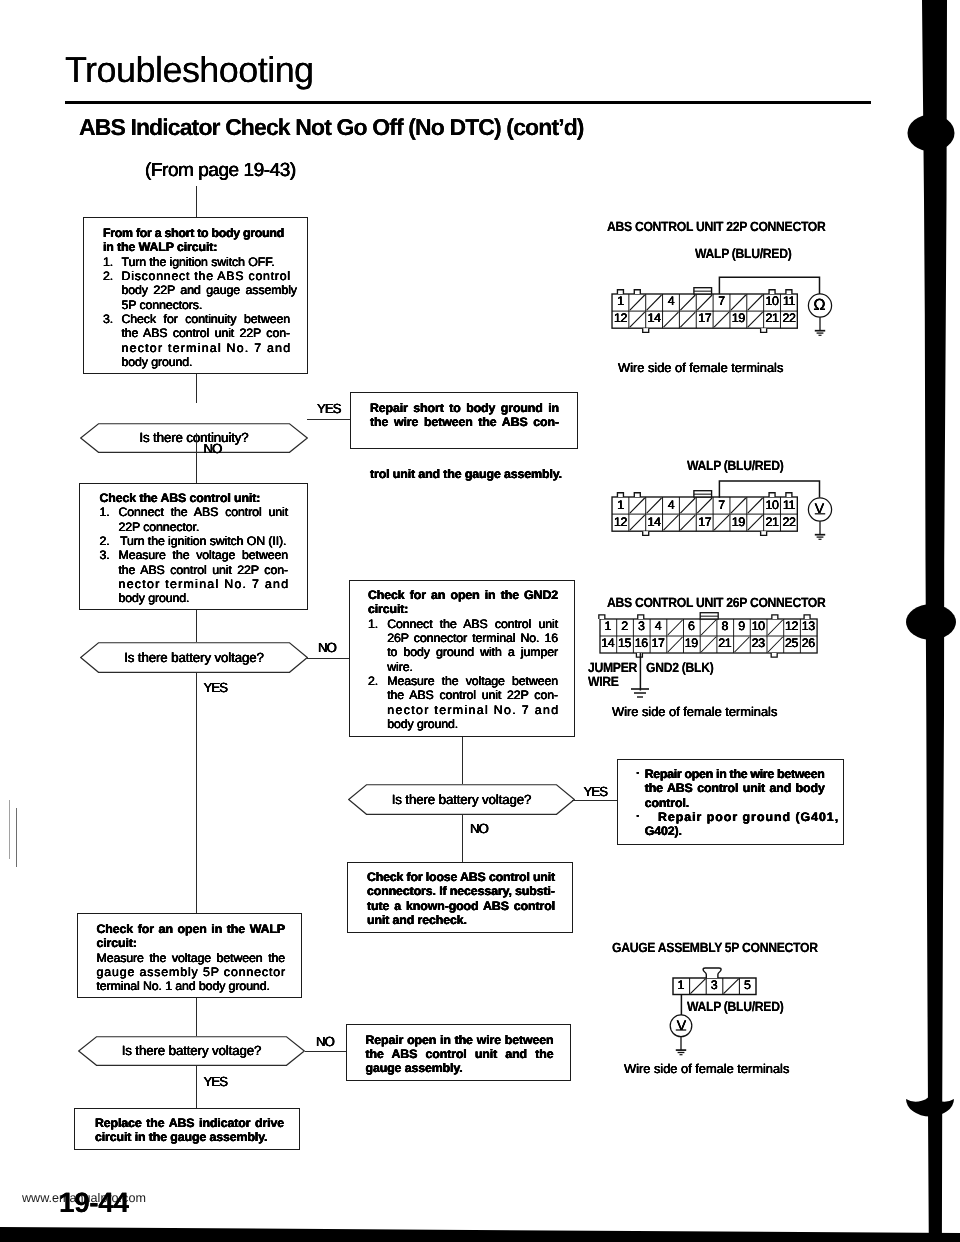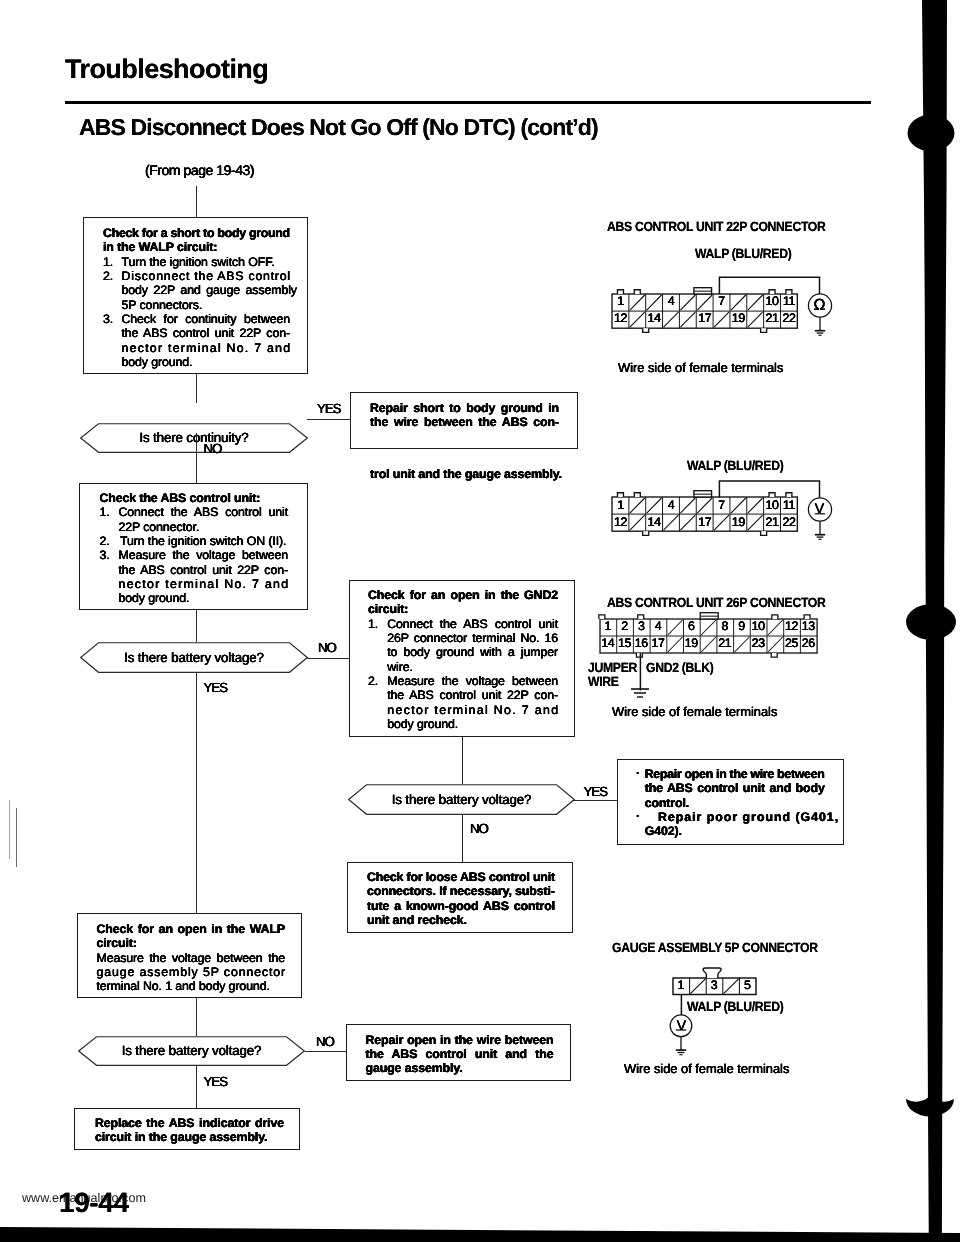--- a/index.html
+++ b/index.html
@@ -8,30 +8,30 @@
   -webkit-font-smoothing:antialiased;text-rendering:geometricPrecision;}
 .btxt,.hextxt,.ynlbl,.lbl,.cellnum,.wire-note,.metersym{
   text-shadow:0 0 0.45px #000, 0.28px 0 0.2px #000, -0.28px 0 0.2px #000;}
 #sec-title,#pg-title,#pgnum{text-shadow:0 0 0.35px #000;}
 .conn-title{text-shadow:0 0 0.4px #000;}
 #page{position:absolute;left:0;top:0;width:960px;height:1242px;}
 .abs{position:absolute;}
 .scanedge{width:1px;background:#555;}
 
 
-#pg-title{left:65px;top:55px;font-size:27px;line-height:29px;font-weight:bold;letter-spacing:-0.55px;}
+#pg-title{left:65px;top:55px;font-size:36px;line-height:29px;font-weight:normal;letter-spacing:-0.55px;}
 #hrule{left:65px;top:101px;width:806px;height:2.8px;background:#000;}
 #sec-title{left:79px;top:116px;font-size:23px;line-height:23px;font-weight:bold;letter-spacing:-0.88px;}
 
 
 .fbox{position:absolute;border:1.15px solid #1b1b1b;box-sizing:border-box;background:#fff;}
 .line{position:absolute;background:#2a2a2a;}
 .vline{width:1.3px;}
 .hline{height:1.3px;}
-.lbl{position:absolute;font-size:14px;line-height:13.5px;letter-spacing:-0.1px;white-space:nowrap;}
+.lbl{position:absolute;font-size:19px;line-height:13.5px;letter-spacing:-0.1px;white-space:nowrap;}
 .ynlbl{position:absolute;font-size:13.2px;line-height:13.5px;letter-spacing:-0.9px;white-space:nowrap;}
 .btxt{position:absolute;font-size:12.35px;line-height:14.35px;letter-spacing:-0.1px;white-space:nowrap;}
 .bold{font-weight:bold;}
 .hex{position:absolute;}
 .hex svg{position:absolute;left:0;top:0;}
 .hextxt{position:absolute;left:0;top:0;width:100%;font-size:13.3px;line-height:14px;letter-spacing:-0.12px;text-align:center;}
 
 
 .conn-title{position:absolute;font-size:13.4px;line-height:13.5px;font-weight:bold;letter-spacing:-0.33px;white-space:nowrap;transform:scaleX(0.91);transform-origin:0 0;}
 .wire-note{position:absolute;font-size:12.9px;line-height:14px;letter-spacing:-0.03px;white-space:nowrap;}
@@ -55,27 +55,27 @@
     <ellipse cx="36" cy="133" rx="23.5" ry="18.5" fill="#000"></ellipse>
     <ellipse cx="36" cy="622" rx="25" ry="17.8" fill="#000"></ellipse>
     <path d="M11,1099 a24,17.5 0 0 0 24,17.5 a24,17.5 0 0 0 24,-17.5 a14,8.5 0 0 1 -24,-6.5 a14,8.5 0 0 1 -24,6.5 z" fill="#000"></path>
   </svg>
   <div class="abs" id="bottombar"></div>
   <div class="abs scanedge" style="left:9px;top:800px;height:59px;opacity:.55;"></div>
   <div class="abs scanedge" style="left:15.5px;top:808px;height:59px;opacity:.85;"></div>
 
   <div class="abs" id="pg-title">Troubleshooting</div>
   <div class="abs" id="hrule"></div>
-  <div class="abs" id="sec-title">ABS Disconnect Does Not Go Off (No DTC) (cont’d)</div>
+  <div class="abs" id="sec-title">ABS Indicator Check Not Go Off (No DTC) (cont’d)</div>
 
   <div id="flow">
       <div class="lbl" style="left:145px;top:163.5px;letter-spacing:-0.45px;">(From page 19-43)</div>
       <div class="line vline" style="left:195.5px;top:185.5px;height:32.5px;"></div>
       <div class="fbox" style="left:83px;top:217px;width:225px;height:157px;">
-        <div class="btxt bold" style="left: 19px; top: 8px; letter-spacing: -0.269px;">Check for a short to body ground</div>
+        <div class="btxt bold" style="left: 19px; top: 8px; letter-spacing: -0.269px;">From for a short to body ground</div>
         <div class="btxt bold" style="left:19px;top:22.35px;">in the WALP circuit:</div>
         <div class="btxt" style="left:19px;top:36.7px;">1.</div>
         <div class="btxt" style="left:37.5px;top:36.7px;">Turn the ignition switch OFF.</div>
         <div class="btxt" style="left:19px;top:51.050000000000004px;">2.</div>
         <div class="btxt" style="left: 37.5px; top: 51.05px; letter-spacing: 0.761px;">Disconnect the ABS control</div>
         <div class="btxt" style="left: 37.5px; top: 65.4px; word-spacing: 2.2px;">body 22P and gauge assembly</div>
         <div class="btxt" style="left:37.5px;top:79.75px;">5P connectors.</div>
         <div class="btxt" style="left:19px;top:94.1px;">3.</div>
         <div class="btxt" style="left: 37.5px; top: 94.1px; word-spacing: 4.27px;">Check for continuity between</div>
         <div class="btxt" style="left: 37.5px; top: 108.45px; word-spacing: 2.07px;">the ABS control unit 22P con-</div>

